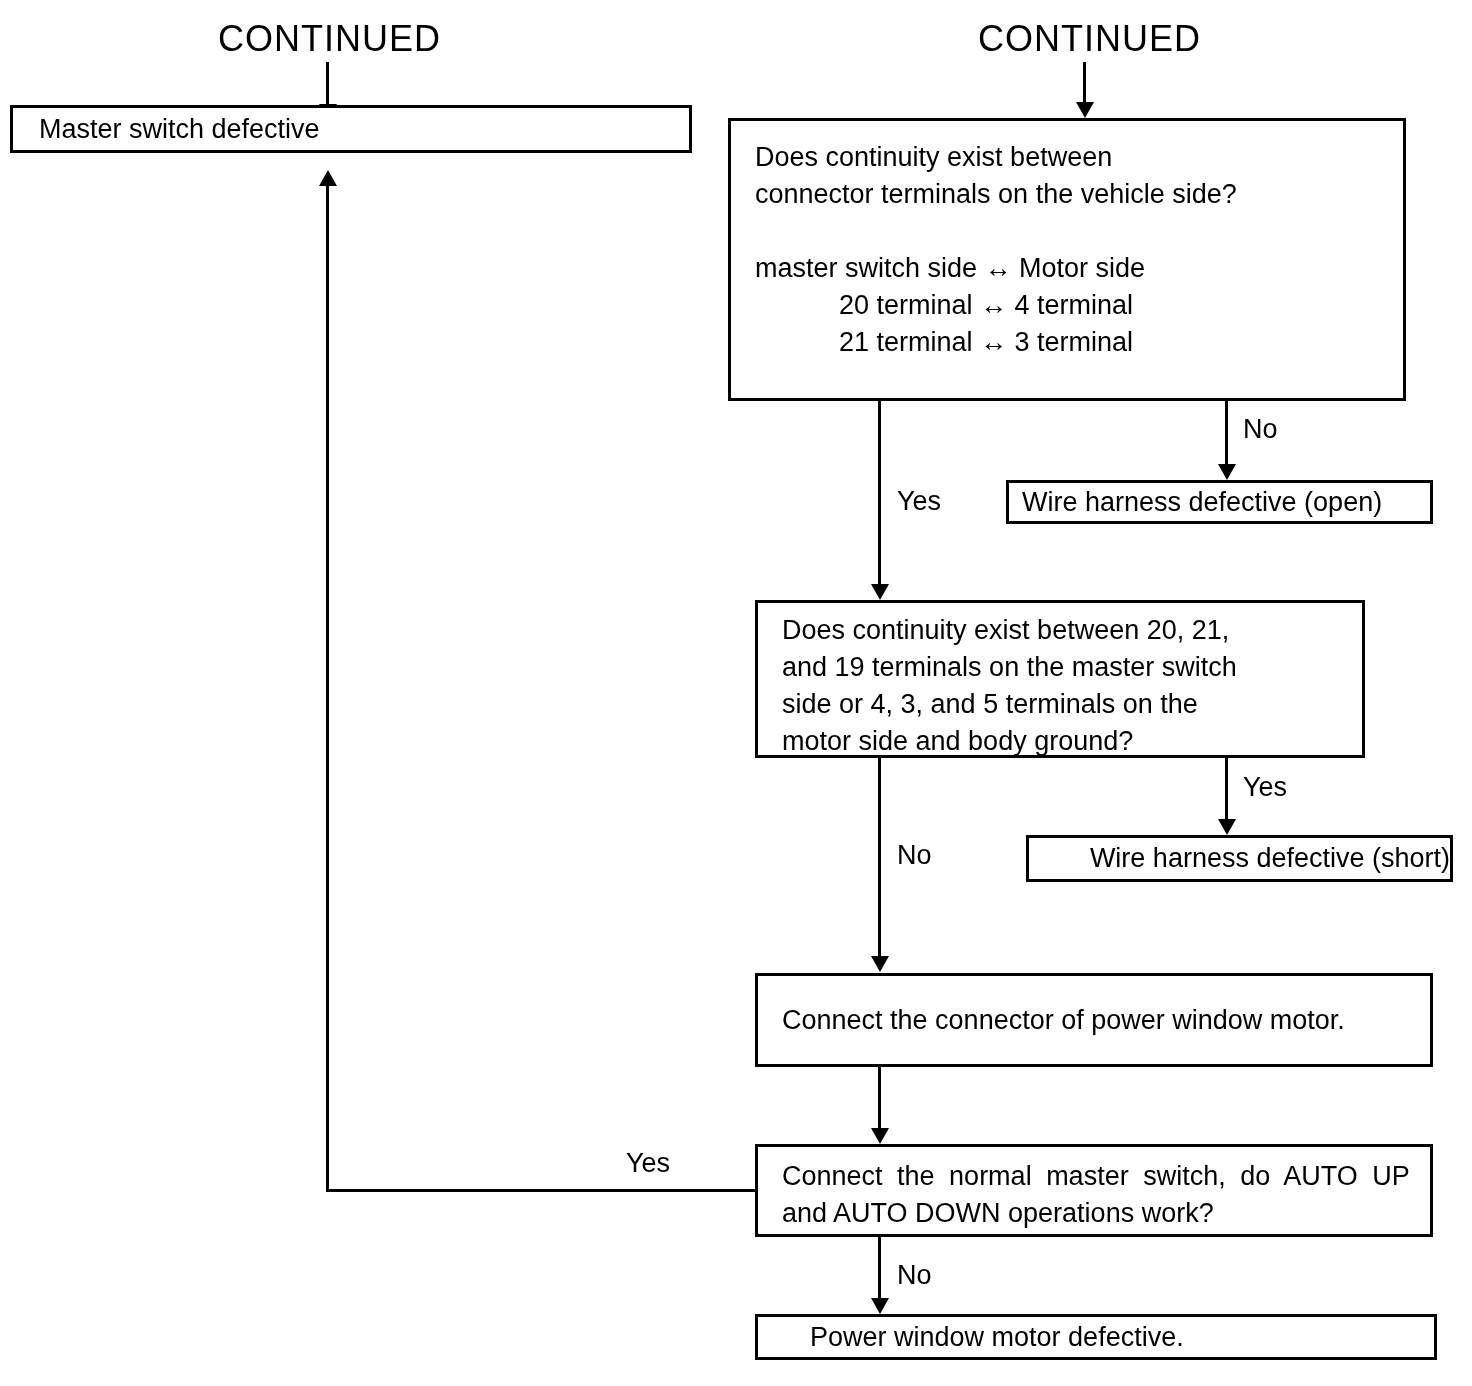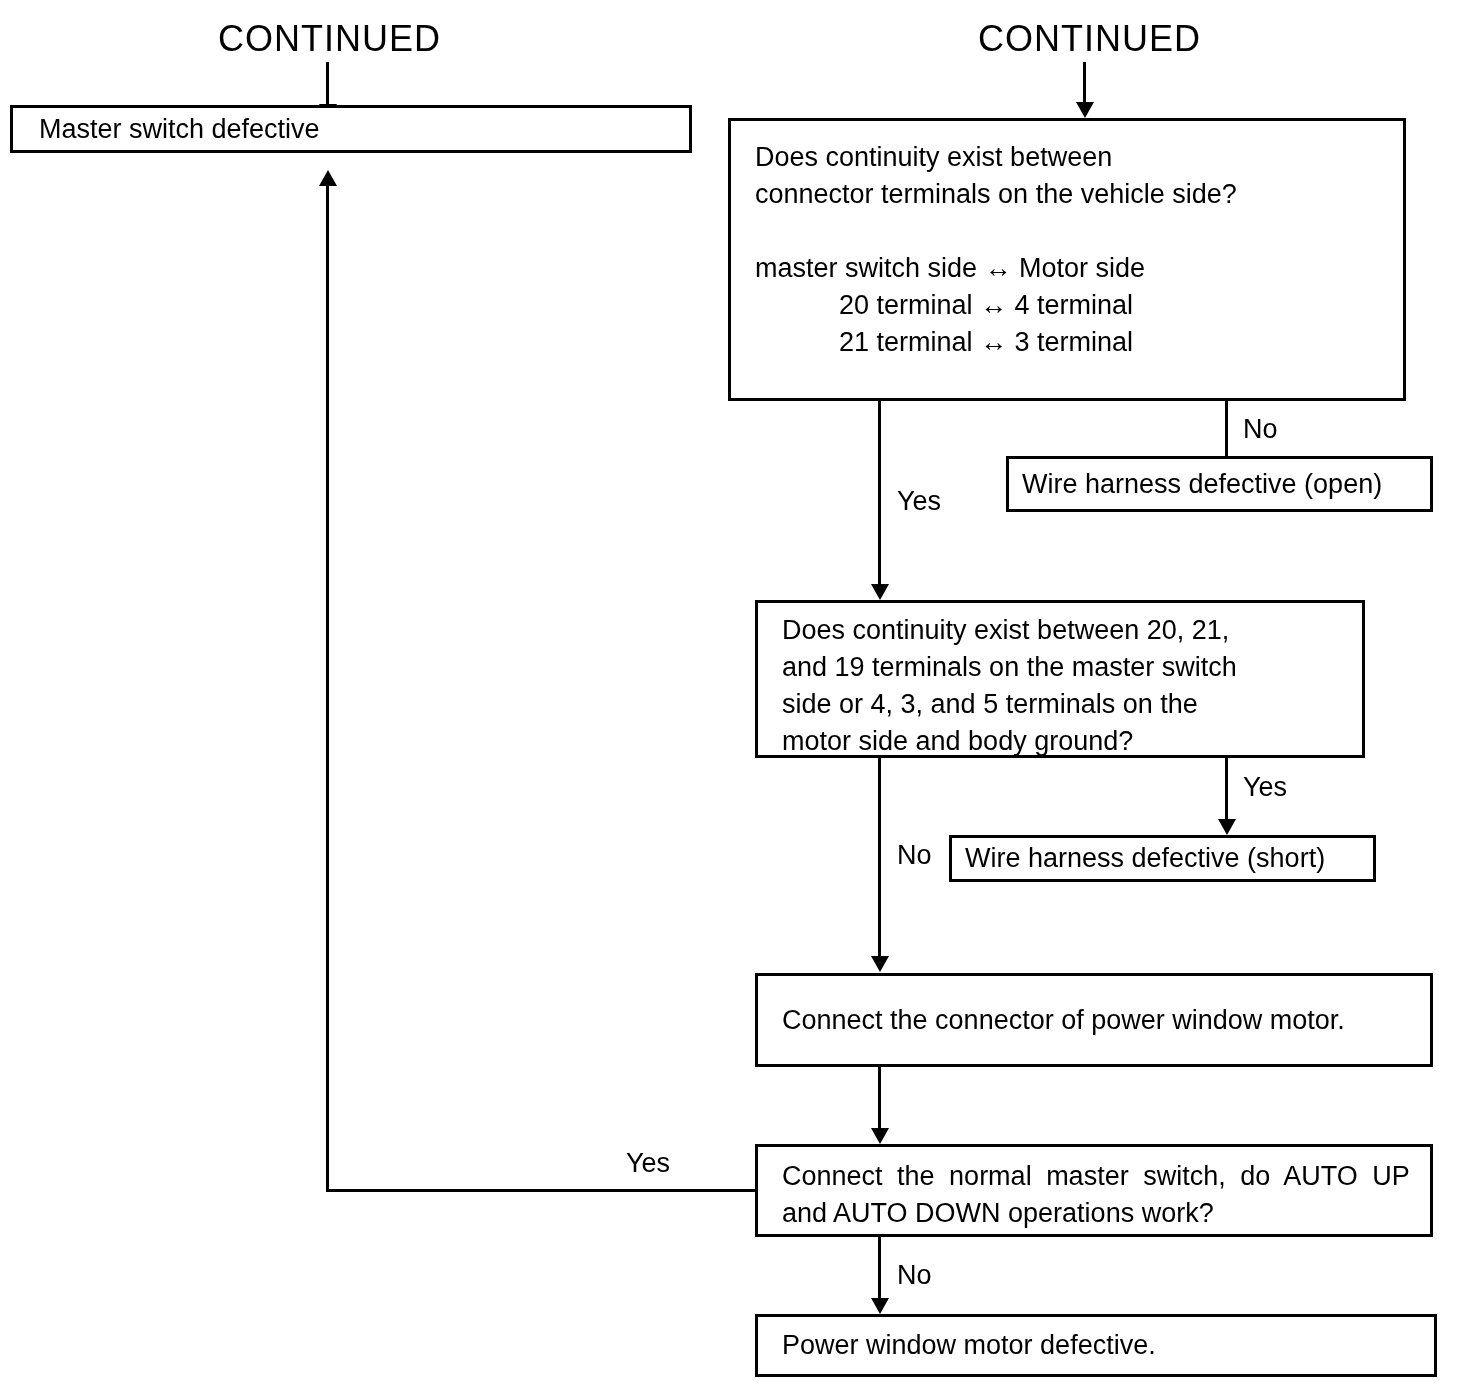--- a/index.html
+++ b/index.html
@@ -88,42 +88,42 @@
   </div>
 
   <div class="vline" style="left:878px; top:401px; height:185px;"></div>
   <div class="arr-down" style="left:871px; top:584px;"></div>
   <div class="lbl" style="left:897px; top:486px;">Yes</div>
 
   <div class="vline" style="left:1225px; top:401px; height:65px;"></div>
   <div class="arr-down" style="left:1218px; top:464px;"></div>
   <div class="lbl" style="left:1243px; top:414px;">No</div>
 
-  <div class="box vcenter" style="left:1006px; top:456px; width:427px; height:56px;">
+  <div class="box vcenter" style="left:1006px; top:480px; width:427px; height:44px;">
     <div class="inner" style="padding-left:13px;">Wire harness defective (open)</div>
   </div>
 
   <div class="box" style="left:755px; top:600px; width:610px; height:158px;">
     <div class="inner" style="padding-top:9px;">
       <div>Does continuity exist between 20, 21,</div>
       <div>and 19 terminals on the master switch</div>
       <div>side or 4, 3, and 5 terminals on the</div>
       <div>motor side and body ground?</div>
     </div>
   </div>
 
   <div class="vline" style="left:878px; top:758px; height:200px;"></div>
   <div class="arr-down" style="left:871px; top:956px;"></div>
   <div class="lbl" style="left:897px; top:840px;">No</div>
 
   <div class="vline" style="left:1225px; top:758px; height:63px;"></div>
   <div class="arr-down" style="left:1218px; top:819px;"></div>
   <div class="lbl" style="left:1243px; top:772px;">Yes</div>
 
-  <div class="box vcenter" style="left:949px; top:835px; width:427px; height:47px;">
+  <div class="box vcenter" style="left:1026px; top:835px; width:427px; height:47px;justify-content:flex-end;">
     <div class="inner" style="padding-left:13px;">Wire harness defective (short)</div>
   </div>
 
   <div class="box vcenter" style="left:755px; top:973px; width:678px; height:94px;">
     <div class="inner">Connect the connector of power window motor.</div>
   </div>
 
   <div class="vline" style="left:878px; top:1067px; height:63px;"></div>
   <div class="arr-down" style="left:871px; top:1128px;"></div>
 
@@ -131,17 +131,17 @@
     <div class="inner" style="padding-top:11px;">
       <div class="justified">Connect the normal master switch, do AUTO UP</div>
       <div>and AUTO DOWN operations work?</div>
     </div>
   </div>
 
   <div class="vline" style="left:878px; top:1237px; height:63px;"></div>
   <div class="arr-down" style="left:871px; top:1298px;"></div>
   <div class="lbl" style="left:897px; top:1260px;">No</div>
 
-  <div class="box vcenter" style="left:755px; top:1314px; width:682px; height:63px;">
+  <div class="box vcenter" style="left:755px; top:1314px; width:682px; height:46px;padding-left:28px;">
     <div class="inner">Power window motor defective.</div>
   </div>
 
 </div>
 
 </body></html>

